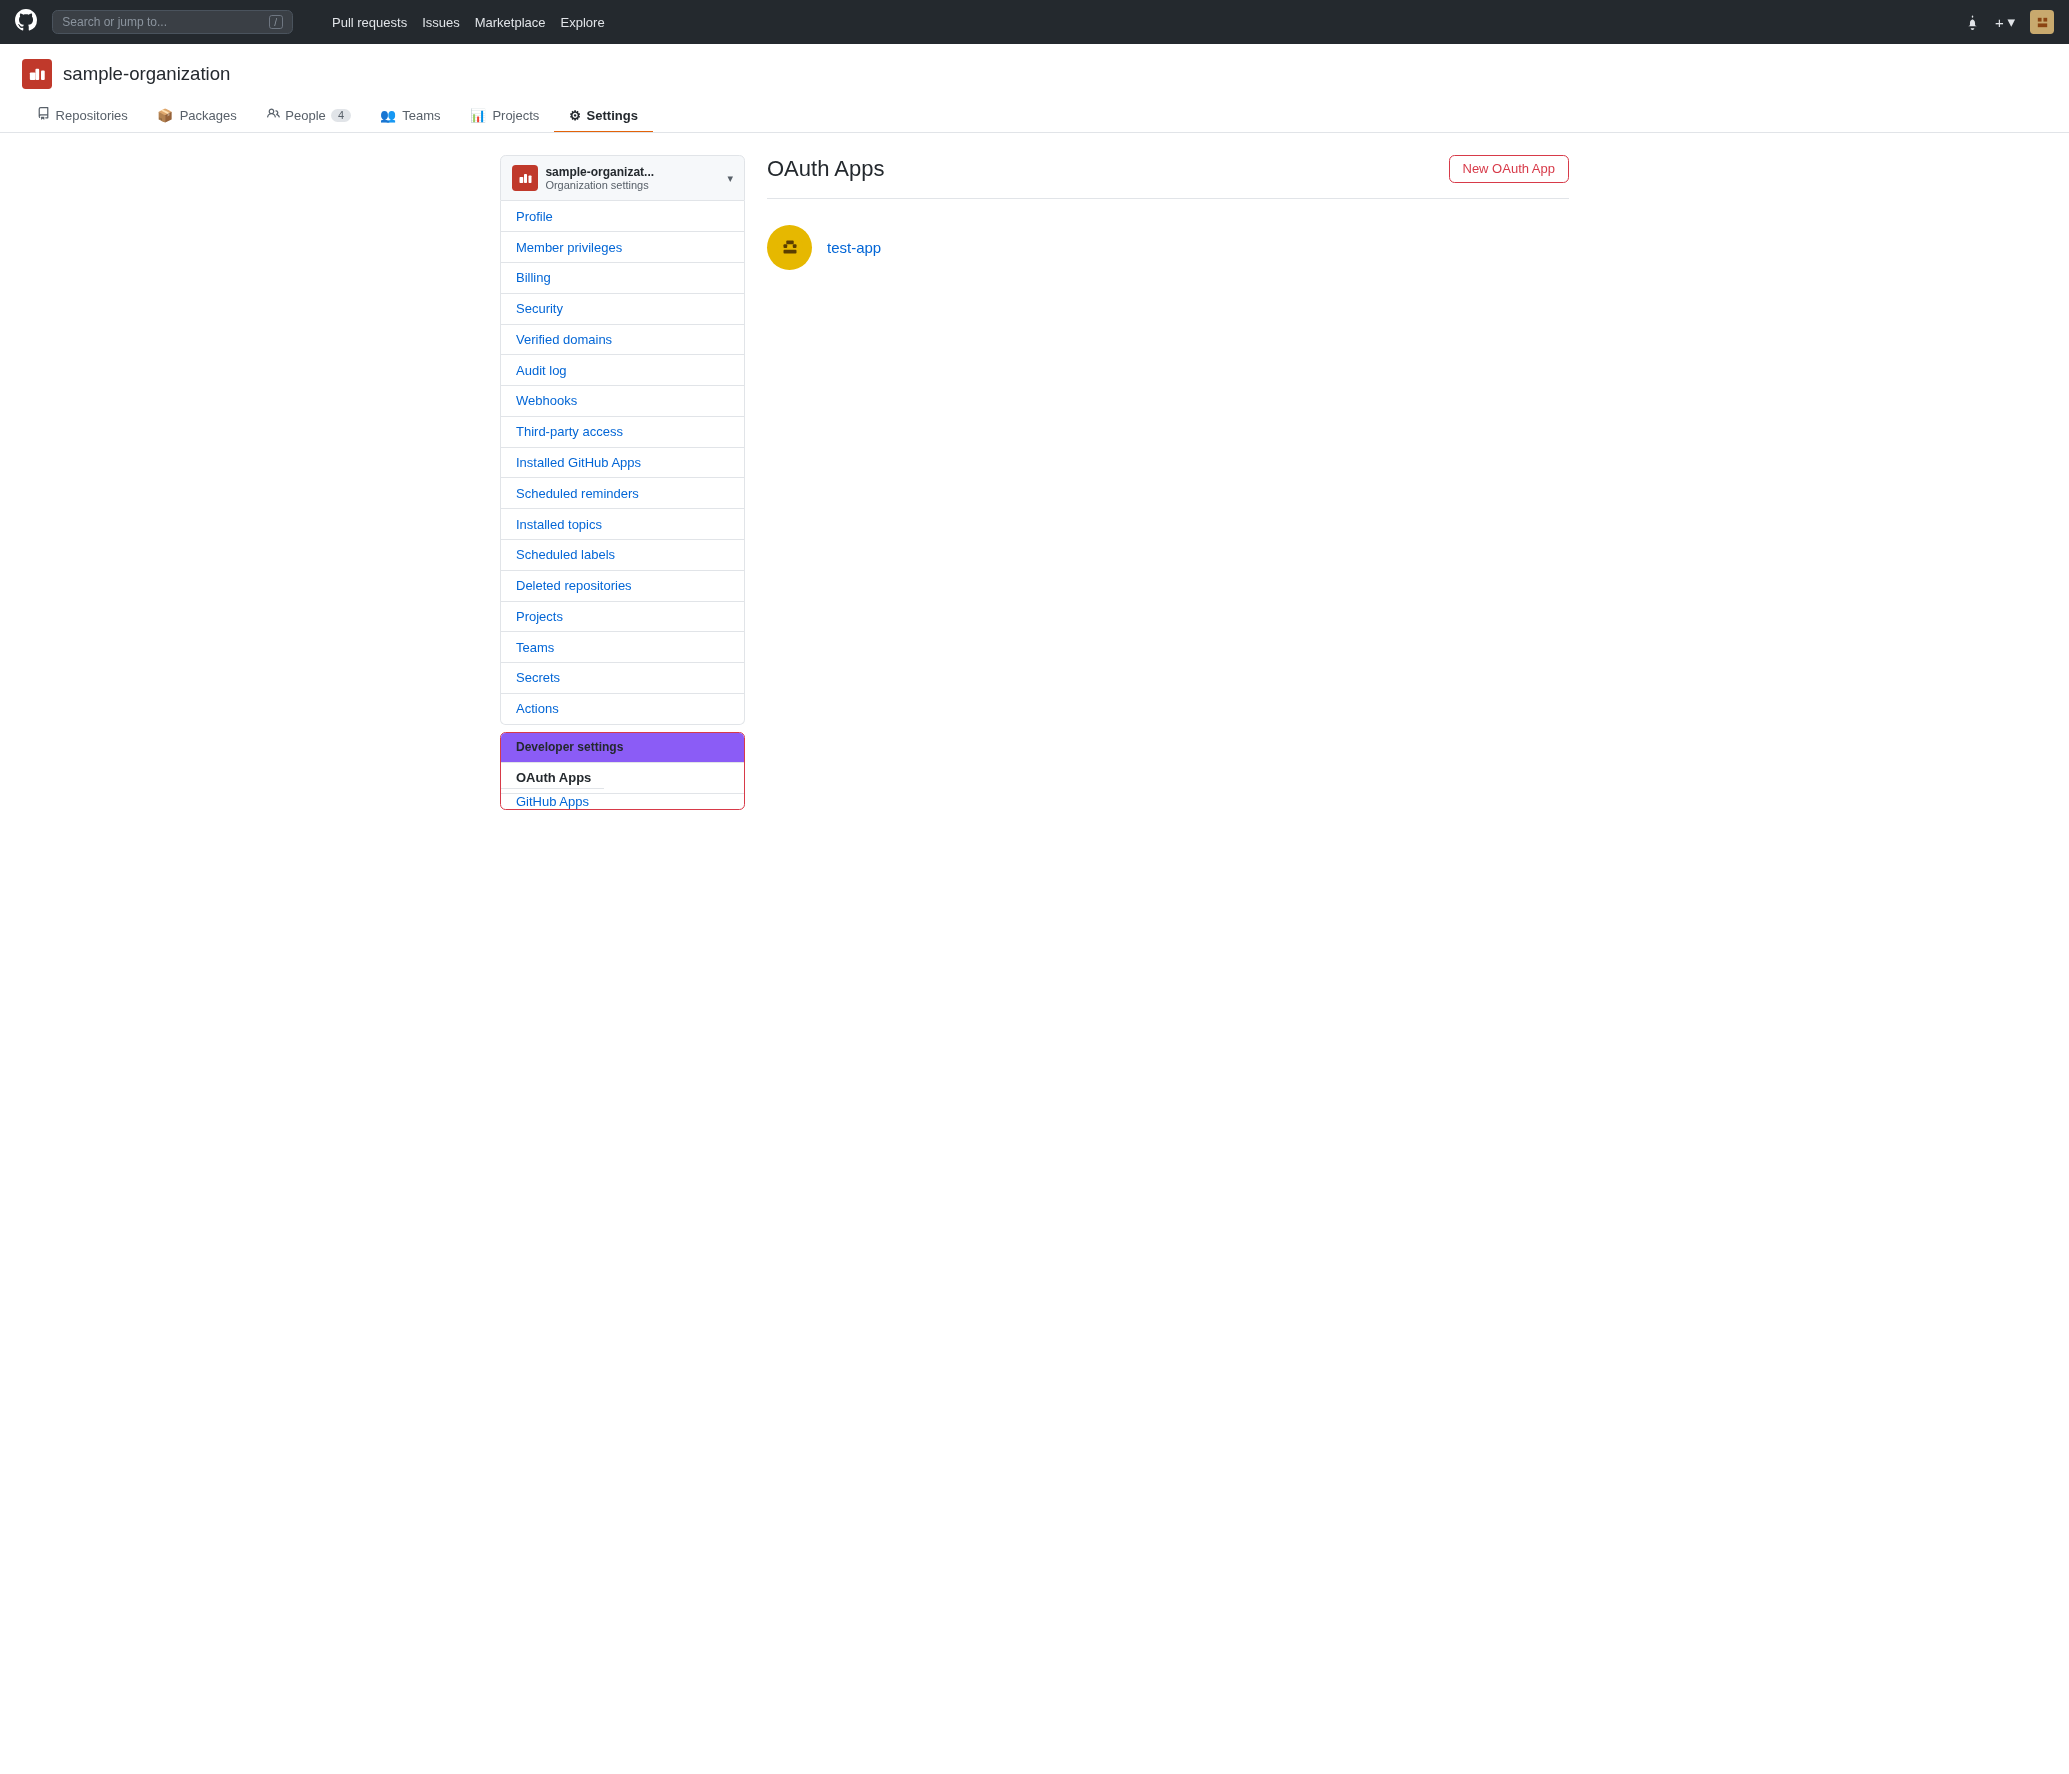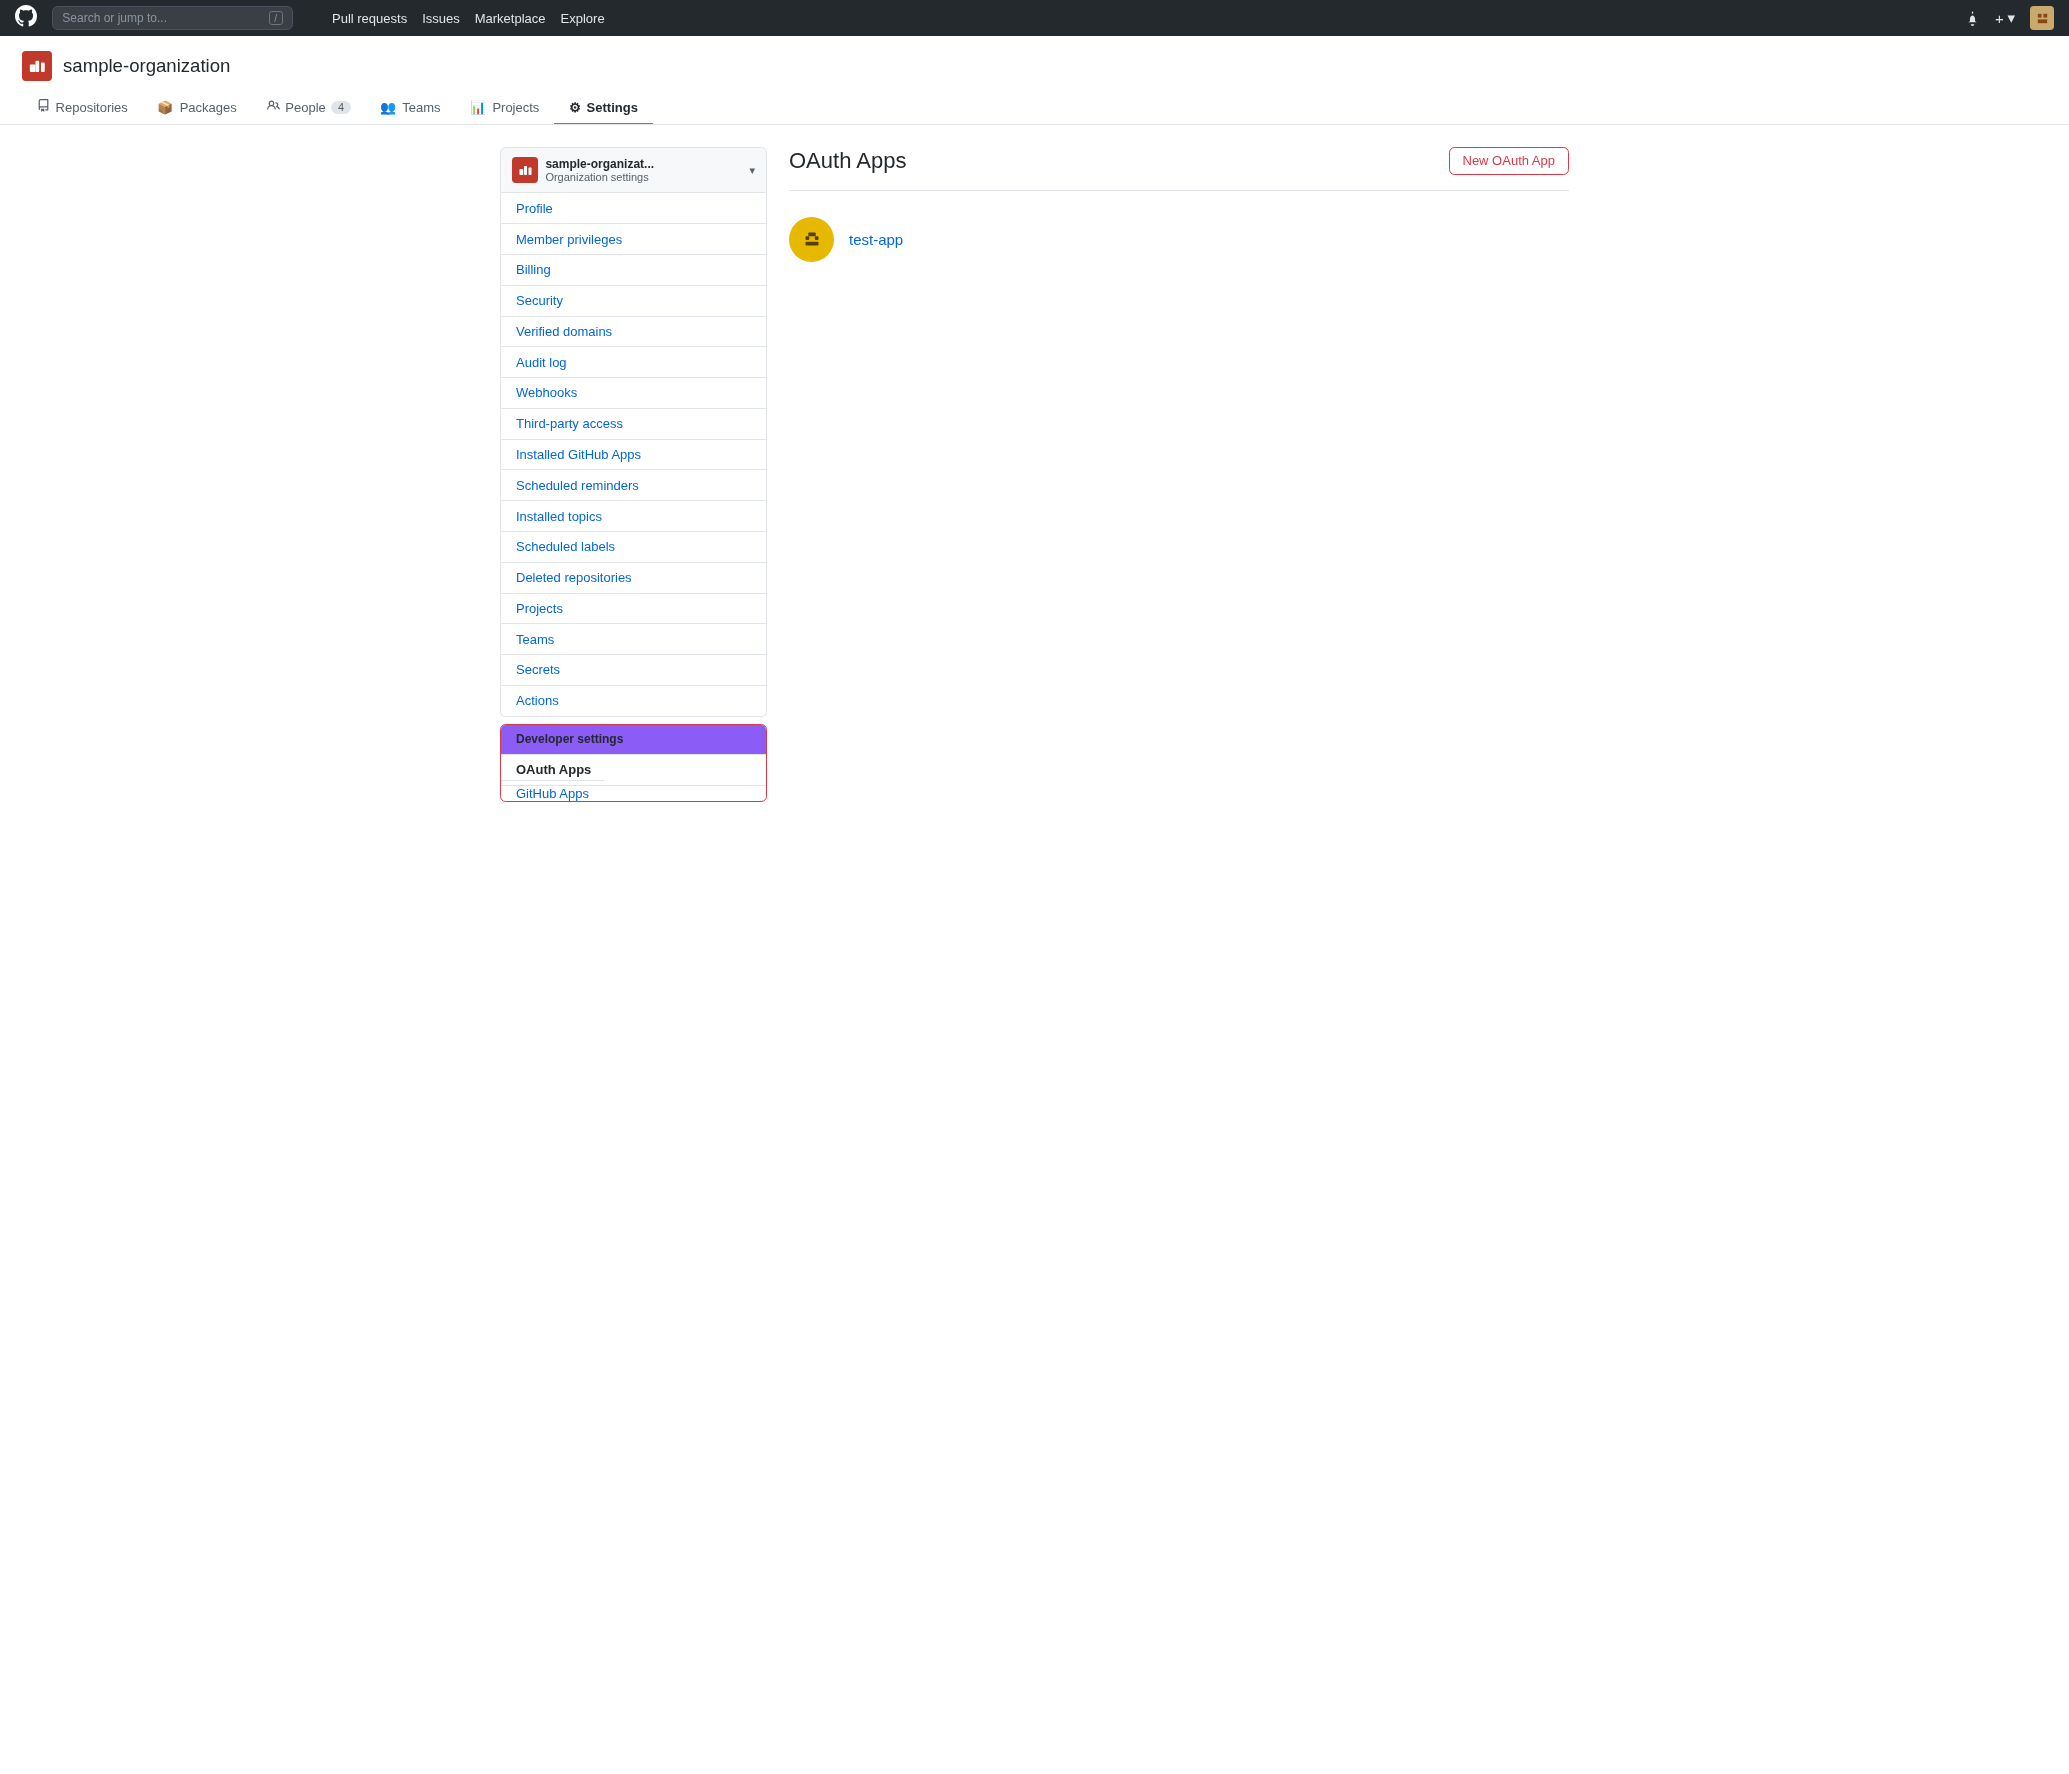--- a/index.html
+++ b/index.html
@@ -1,21 +1,21 @@
 <!DOCTYPE html>
 <html style="font-size:15px"><head>
   <meta charset="utf-8">
   <style>
     * { box-sizing: border-box; margin: 0; padding: 0; }
     body { font-family: -apple-system, BlinkMacSystemFont, "Segoe UI", Helvetica, Arial, sans-serif; font-size: 13px; background: #fff; color: #24292e; }
 
     
     .navbar {
       background: #24292e;
-      height: 36px;
+      height: 44px;
       display: flex;
       align-items: center;
       padding: 0 15px;
       gap: 15px;
     }
     .navbar-logo {
       color: #fff;
       font-size: 20.4px;
       flex-shrink: 0;
     }
@@ -141,21 +141,21 @@
     .main-layout {
       display: flex;
       max-width: 1113px;
       margin: 0 auto;
       padding: 22px;
       gap: 22px;
     }
 
     
     .sidebar {
-      width: 267px;
+      width: 245px;
       flex-shrink: 0;
     }
     .sidebar-org-header {
       display: flex;
       align-items: center;
       gap: 7.4px;
       padding: 9.3px 11px;
       border: 0.9px solid #e1e4e8;
       border-radius: 5.6px 5.6px 0 0;
       background: #f6f8fa;

